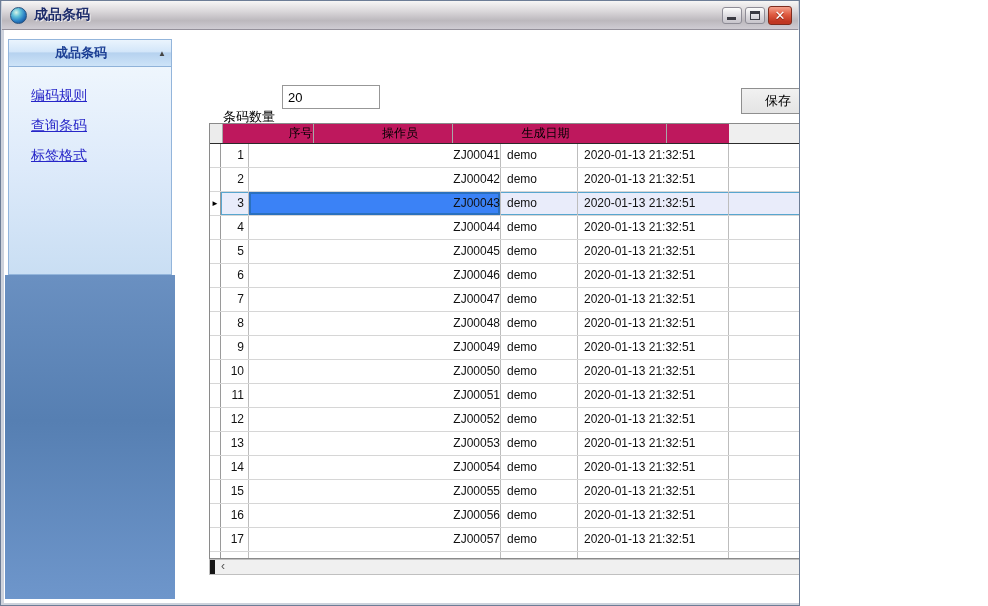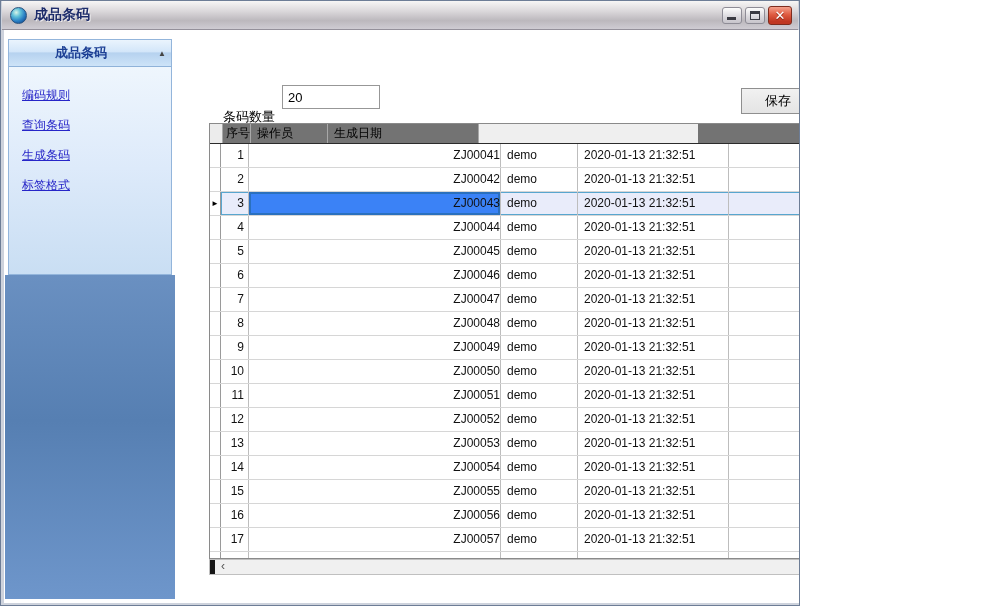--- a/index.html
+++ b/index.html
@@ -32,35 +32,35 @@
     background:linear-gradient(180deg,#6a90c1 0%,#567fb2 45%,#6e96cb 100%); }
   .nav-panel { position:absolute; left:4px; top:9px; width:164px; height:236px;
     border:1px solid #93b5db;
     background:linear-gradient(180deg,#f3f9fe 0%,#ddeafa 55%,#c9def3 100%); }
   .nav-header { height:27px; border-bottom:1px solid #8fb2d9; display:flex; align-items:center;
     background:linear-gradient(180deg,#eaf4fd 0%,#d3e6f9 45%,#b6d2ef 50%,#cde3f8 100%);
     cursor:pointer; }
   .nav-header-label { flex:1; text-align:center; font-size:13px; font-weight:bold; color:#1c3f94; }
   .nav-collapse { width:18px; font-size:8px; color:#444; text-align:center; }
   .nav-items { padding-top:13px; }
-  .nav-link { display:block; height:30px; line-height:30px; padding-left:13px;
-    font-size:12px; color:#2726c8; text-decoration:underline; cursor:pointer; }
+  .nav-link { display:block; height:30px; line-height:30px; padding-left:22px;
+    font-size:14px; color:#2726c8; text-decoration:underline; cursor:pointer; }
   
   .qty-label { position:absolute; left:219px; top:78px; font-size:13px; color:#000; }
   .qty-input { position:absolute; left:278px; top:55px; width:98px; height:24px;
     border:1px solid #979797; font-size:13px; padding-left:5px;
     font-family:"Liberation Sans","DejaVu Sans",sans-serif; }
   .btn-row { position:absolute; left:737px; top:58px; display:flex; gap:0; }
   .btn { width:74px; height:26px; background:linear-gradient(180deg,#f1f1f1,#e4e4e4);
     border:1px solid #8f8f8f; font-size:13px; color:#000; cursor:pointer;
     font-family:"Liberation Sans","DejaVu Sans",sans-serif; }
   
   .grid { position:absolute; left:205px; top:93px; width:740px; height:436px;
     border:1px solid #8a8a8a; background:#fff; overflow:hidden; }
-  .ghead { display:flex; height:20px; border-bottom:1px solid #2b2b2b; background:#737373; }
+  .ghead { display:flex; height:20px; border-bottom:1px solid #2b2b2b; background:#be185d;justify-content:space-between; }
   .hcell { font-size:12px; line-height:19px; color:#000; border-right:1px solid #a8a8a8;
     overflow:hidden; white-space:nowrap; }
   .h-sel { width:13px; background:#ececec; }
   .h-seq { width:28px; padding-left:3px; }
   .h-bar { width:252px; padding-left:4px; }
   .h-op  { width:77px;  padding-left:6px; }
   .h-date{ width:151px; padding-left:6px; }
   .h-fill{ width:219px; background:#efefef; border-right:none; }
   .gbody { height:415px; overflow:hidden; }
   .grow { display:flex; height:24px; border-bottom:1px solid #d6d6d6; background:#fff; }
@@ -117,21 +117,20 @@
 
     <div class="side-blue"></div>
     <div class="nav-panel">
       <div class="nav-header">
         <div class="nav-header-label">成品条码</div>
         <div class="nav-collapse">▲</div>
       </div>
       <div class="nav-items">
         <a class="nav-link">编码规则</a>
         <a class="nav-link">查询条码</a>
-        <a class="nav-link">生成条码</a>
         <a class="nav-link">标签格式</a>
       </div>
     </div>
 
     <div class="qty-label">条码数量</div>
     <input class="qty-input" value="20" style="">
     <div class="btn-row">
       <button class="btn">保存</button>
       <button class="btn">打印</button>
       <button class="btn">关闭</button>

